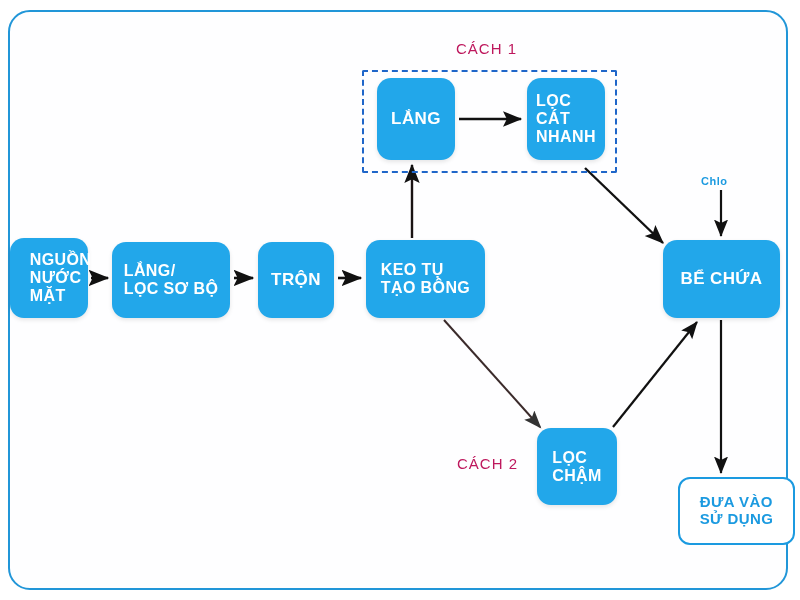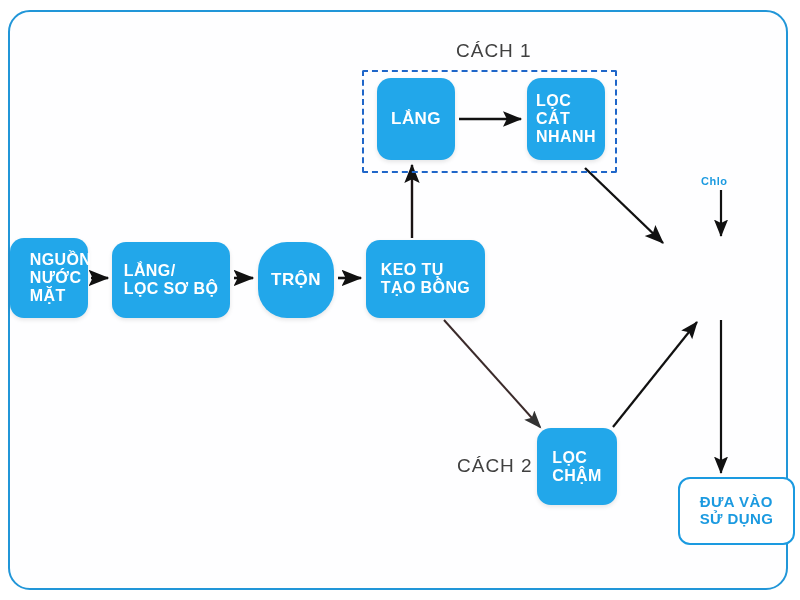--- a/index.html
+++ b/index.html
@@ -52,22 +52,22 @@
 
   .dashbox {
     position: absolute;
     box-sizing: border-box;
     border: 2px dashed #1f66c9;
     border-radius: 2px;
     background: transparent;
   }
   .caption {
     position: absolute;
-    color: #404040;
-    font-size: 19px;
+    color: #be185d;
+    font-size: 15px;
     letter-spacing: 1px;
     white-space: nowrap;
   }
   .chlo {
     position: absolute;
     color: #1b9ae0;
     font-weight: bold;
     font-size: 11px;
     letter-spacing: 0.5px;
     white-space: nowrap;
@@ -129,39 +129,42 @@
     <span>NGUỒN
 NƯỚC
 MẶT</span>
   </div>
 
   <div class="node" style="left:112px; top:242px; width:118px; height:76px; font-size:16px;">
     <span>LẮNG/
 LỌC SƠ BỘ</span>
   </div>
 
-  <div class="node" style="left:258px; top:242px; width:76px; height:76px; font-size:17px;border-radius:29px;">
+  <div class="node" style="left:258px; top:242px; width:76px; height:76px; font-size:17px;">
     <span>TRỘN</span>
   </div>
 
   <div class="node" style="left:366px; top:240px; width:119px; height:78px; font-size:16px;">
     <span>KEO TỤ
 TẠO BÔNG</span>
   </div>
 
   <div class="node" style="left:377px; top:78px; width:78px; height:82px; font-size:17px;">
     <span>LẮNG</span>
   </div>
 
   <div class="node" style="left:527px; top:78px; width:78px; height:82px; font-size:16px;">
     <span>LỌC
 CÁT
 NHANH</span>
   </div>
 
+  <div class="node" style="left:663px; top:240px; width:117px; height:78px; font-size:17px;">
+    <span>BỂ CHỨA</span>
+  </div>
 
   <div class="node" style="left:537px; top:428px; width:80px; height:77px; font-size:16px;">
     <span>LỌC
 CHẬM</span>
   </div>
 
   <div class="node outline" style="left:678px; top:477px; width:117px; height:68px; font-size:15px;">
     <span>ĐƯA VÀO
 SỬ DỤNG</span>
   </div>

